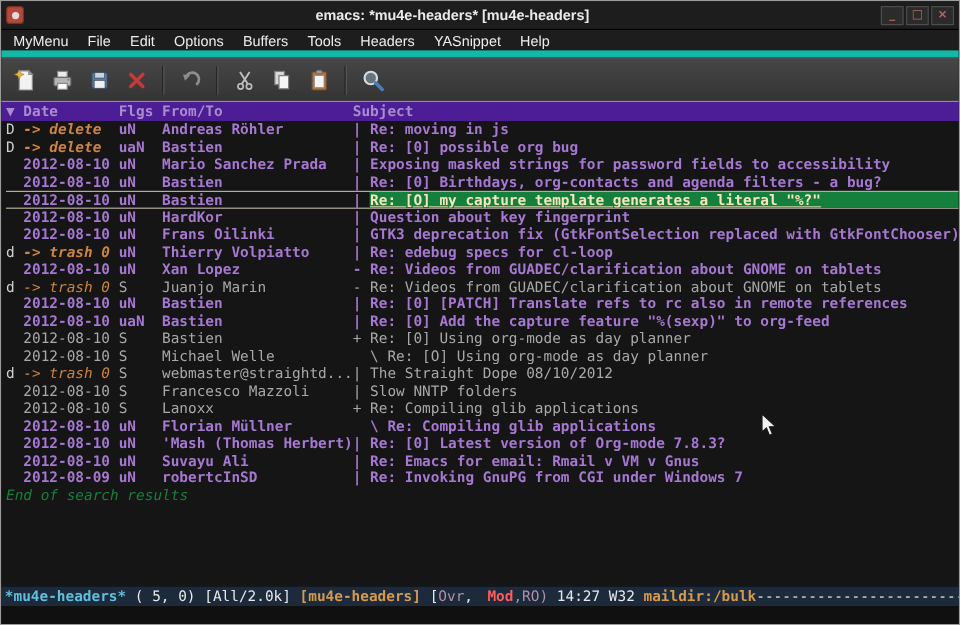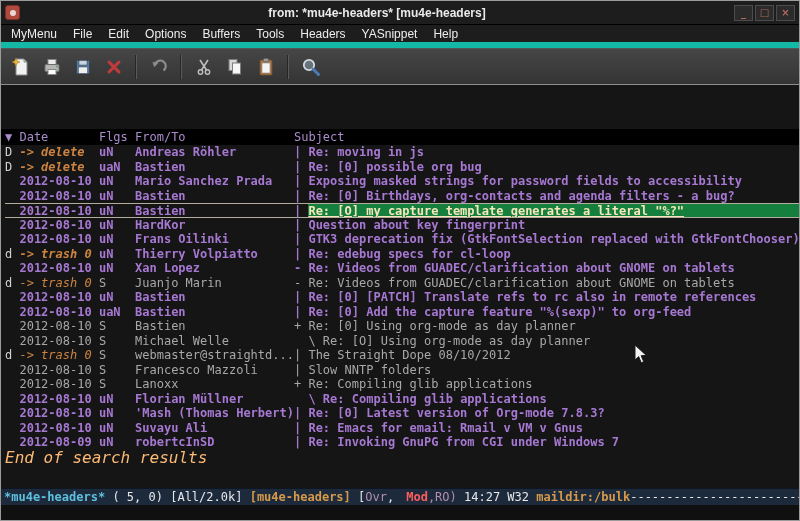--- a/index.html
+++ b/index.html
@@ -27,43 +27,43 @@
   .menubar{flex:none;height:23px;background:#1d1d1d;border-bottom:6px solid #14b8a6;
     display:flex;align-items:center;padding:0 2px;}
   .menu-item{color:#ededed;font:12px "Liberation Sans",sans-serif;padding:3px 8px;cursor:default;}
   
   .toolbar{flex:none;height:37px;background:linear-gradient(#464646,#343434);
     border-top:1px solid #565656;border-bottom:1px solid #8f8f8f;
     display:flex;align-items:center;padding:0 6px;gap:4px;}
   .tool-btn{width:27px;height:27px;display:flex;align-items:center;justify-content:center;border-radius:3px;}
   .tool-sep{width:0;height:24px;border-left:1px solid #262626;border-right:1px solid #5a5a5a;margin:0 4px;}
   
-  .headerline{flex:none;height:16px;background:#000000;display:flex;
-    padding-left:4px;font-size:12px;line-height:16px;font-weight:normal;color:#ab8ccd;white-space:pre;margin-top:44px;}
+  .headerline{flex:none;height:16px;background:#4c1d95;display:flex;
+    padding-left:4px;font-size:12px;line-height:16px;font-weight:bold;color:#ab8ccd;white-space:pre;}
   .hdr-date{width:13ch;}
   .hdr-flags{width:5ch;}
   .hdr-from{width:22ch;}
   
   .buffer{flex:1 1 auto;overflow:hidden;padding-left:4px;background:#151515;}
   .row{display:flex;font-size:12px;line-height:14.5px;height:14.5px;white-space:pre;cursor:default;}
   .row span{white-space:pre;display:block;}
   .c-mark{width:2ch;color:#d0d0d0;flex:none;}
   .c-date{width:11ch;flex:none;}
   .c-flags{width:5ch;flex:none;}
   .c-from{width:22ch;flex:none;overflow:hidden;}
   .c-prefix{flex:none;}
   .c-subject{flex:1 1 auto;overflow:hidden;}
   .unread .c-date,.unread .c-flags,.unread .c-from,
   .unread .c-prefix,.unread .c-subject{color:#a678d2;font-weight:bold;}
   .read .c-date,.read .c-flags,.read .c-from,
   .read .c-prefix,.read .c-subject{color:#a8a8a8;font-weight:normal;}
   .c-date.marked{color:#cd8442 !important;font-style:italic;}
   .row.current{border-top:1px solid #b3ab9c;border-bottom:1px solid #b3ab9c;}
   .row.current .c-subject{background:#15803d;color:#f7e6bb;text-decoration:underline;font-weight:bold;}
-  .end-line{font-size:16px;line-height:15px;color:#fdba74;font-style:italic;white-space:pre;}
+  .end-line{font-size:12px;line-height:15px;color:#15803d;font-style:italic;white-space:pre;}
   
   .modeline{flex:none;height:17px;background:#1c2a3c;border-top:1px solid #0d1622;
     font-size:12px;line-height:16px;padding-left:3px;white-space:pre;overflow:hidden;}
   .modeline span{display:inline;}
   .seg-buffer-name{color:#5fc0dd;font-weight:bold;}
   .seg-plain{color:#e8e8e8;}
   .seg-mode{color:#d79a4a;font-weight:bold;}
   .seg-minor{color:#b48ead;}
   .seg-alert{color:#ff5c5c;font-weight:bold;padding-left:12px;}
   .seg-folder{color:#d79a4a;font-weight:bold;}
@@ -72,21 +72,21 @@
   
   .mouse-cursor{position:absolute;left:633px;top:343px;pointer-events:none;z-index:10;}
 </style>
 </head>
 <body>
 
 <div class="window">
 
   <div class="titlebar">
     <div class="app-icon"></div>
-    <div class="title-text">from: *mu4e-headers* [mu4e-headers]</div>
+    <div class="title-text">emacs: *mu4e-headers* [mu4e-headers]</div>
     <div class="win-controls">
         <div class="win-btn">_</div>
         <div class="win-btn">□</div>
         <div class="win-btn">×</div>
       </div>
   </div>
 
   <div class="menubar">
       <span class="menu-item">MyMenu</span>
       <span class="menu-item">File</span>

